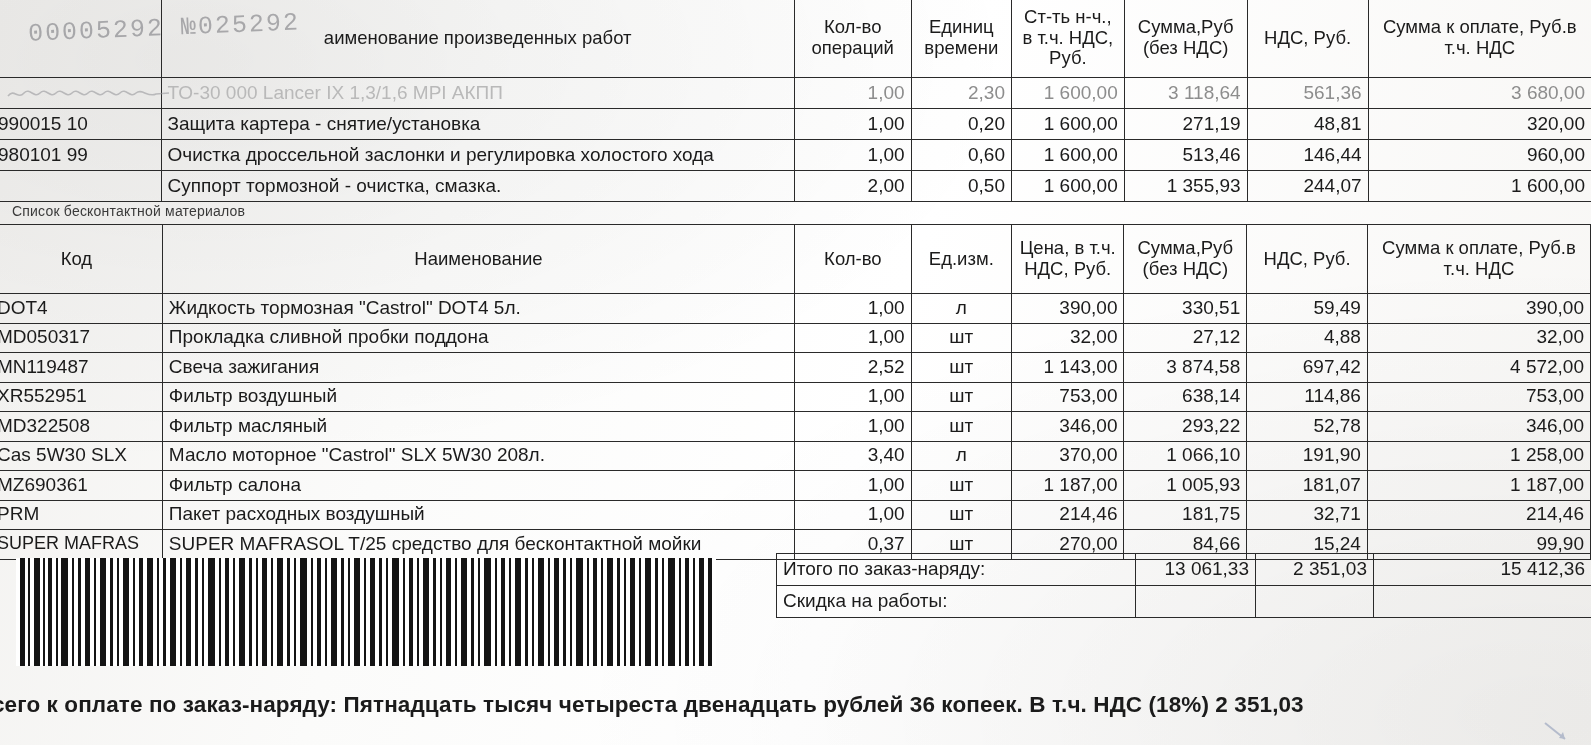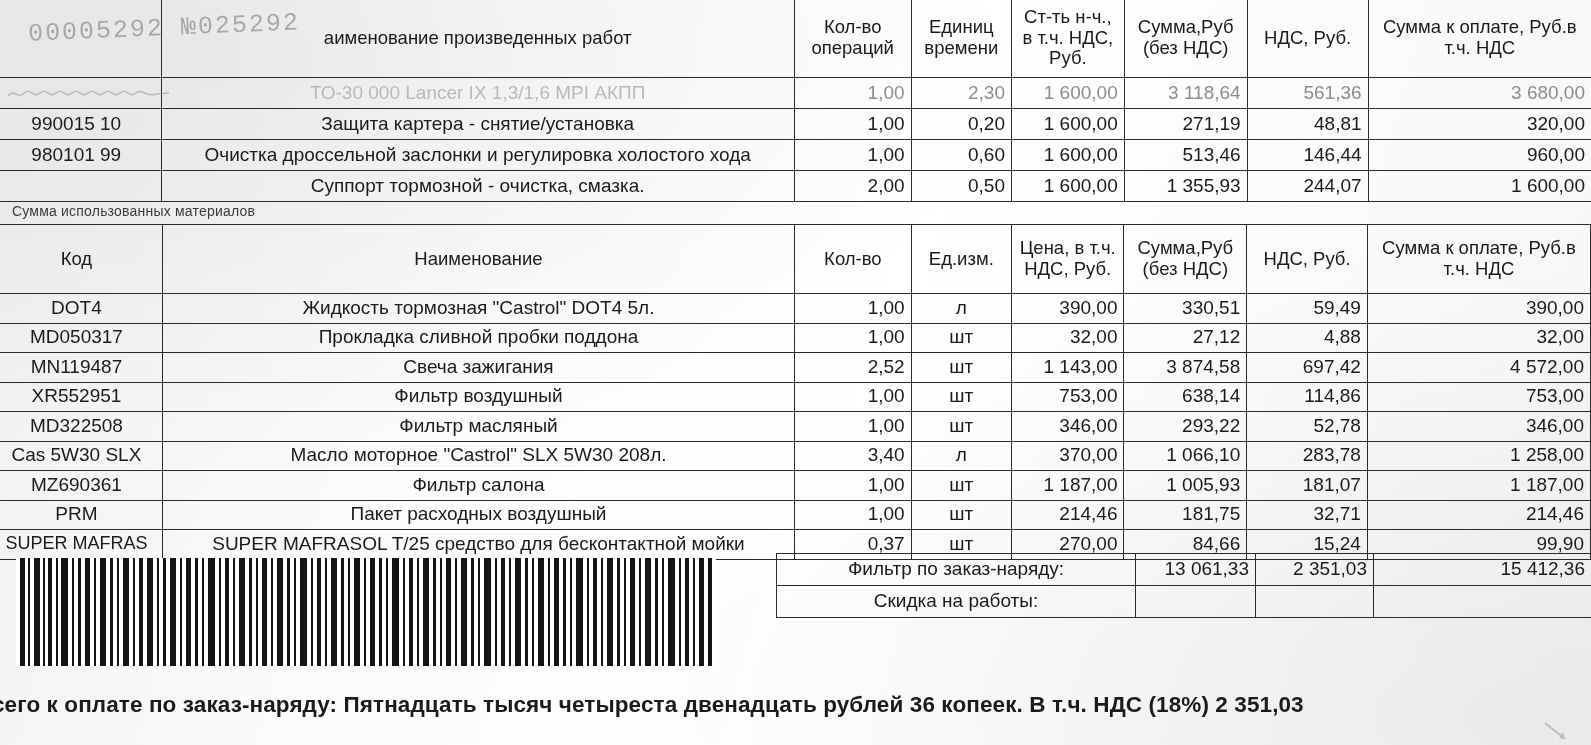--- a/index.html
+++ b/index.html
@@ -36,21 +36,21 @@
     border: 1.6px solid #2a2a2a;
     padding: 0 6px;
     font-size: 19px;
     font-weight: normal;
     vertical-align: middle;
     background: transparent;
     line-height: 1.1;
   }
   .c { text-align: center; }
   .r { text-align: right; }
-  .l { text-align: center; }
+  .l { text-align: left; }
   .hd {
     text-align: center;
     font-size: 18.5px;
     line-height: 1.12;
   }
   .nb-l { border-left: none; }
   .nob { border: none; }
 
   
   #works-table {
@@ -228,21 +228,21 @@
     <td class="r">1 600,00</td>
   </tr>
 </tbody>
   </table>
 
 <div class="stamp">00005292 №025292</div>
 <svg class="squiggle" viewBox="0 0 165 18">
   <path d="M2,12 C8,4 12,16 18,9 C24,3 28,15 34,9 C40,3 44,15 50,9 C56,3 60,15 66,9 C72,3 76,15 82,9 C88,3 92,15 98,9 C104,3 108,15 114,9 C120,3 124,15 130,9 C136,4 142,14 150,10 L163,9" fill="none" stroke="#9a9a9e" stroke-width="1.6"></path>
 </svg>
 
-<div class="mat-caption">Сумма использованных материалов</div>
+<div class="mat-caption">Список бесконтактной материалов</div>
 
 <table id="materials-table">
   <colgroup>
     <col style="width:168px">
     <col style="width:618px">
     <col style="width:114px">
     <col style="width:98px">
     <col style="width:110px">
     <col style="width:120px">
     <col style="width:118px">
@@ -310,21 +310,21 @@
     <td class="r">52,78</td>
     <td class="r">346,00</td>
   </tr>
   <tr>
     <td class="l">Cas 5W30 SLX</td>
     <td class="l">Масло моторное "Castrol" SLX 5W30 208л.</td>
     <td class="r">3,40</td>
     <td class="c">л</td>
     <td class="r">370,00</td>
     <td class="r">1 066,10</td>
-    <td class="r">283,78</td>
+    <td class="r">191,90</td>
     <td class="r">1 258,00</td>
   </tr>
   <tr>
     <td class="l">MZ690361</td>
     <td class="l">Фильтр салона</td>
     <td class="r">1,00</td>
     <td class="c">шт</td>
     <td class="r">1 187,00</td>
     <td class="r">1 005,93</td>
     <td class="r">181,07</td>
@@ -454,21 +454,21 @@
 
 <table id="totals-table">
   <colgroup>
     <col style="width:359px">
     <col style="width:120px">
     <col style="width:118px">
     <col style="width:218px">
   </colgroup>
   <tbody>
       <tr>
-    <td class="l">Фильтр по заказ-наряду:</td>
+    <td class="l">Итого по заказ-наряду:</td>
     <td class="r">13 061,33</td>
     <td class="r">2 351,03</td>
     <td class="r">15 412,36</td>
   </tr>
   <tr>
     <td class="l">Скидка на работы:</td>
     <td class="r"></td>
     <td class="r"></td>
     <td class="r"></td>
   </tr>

